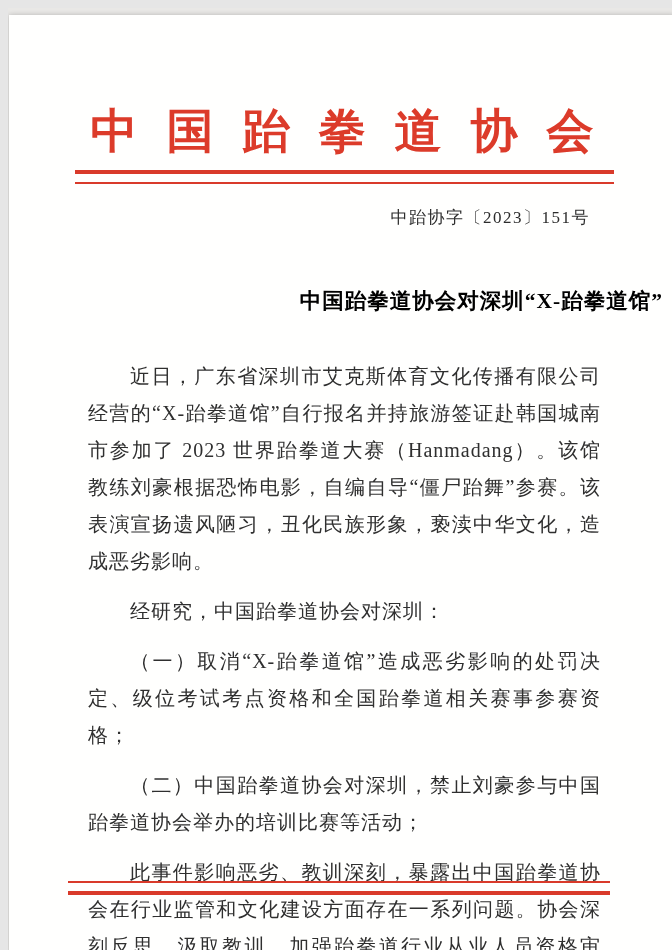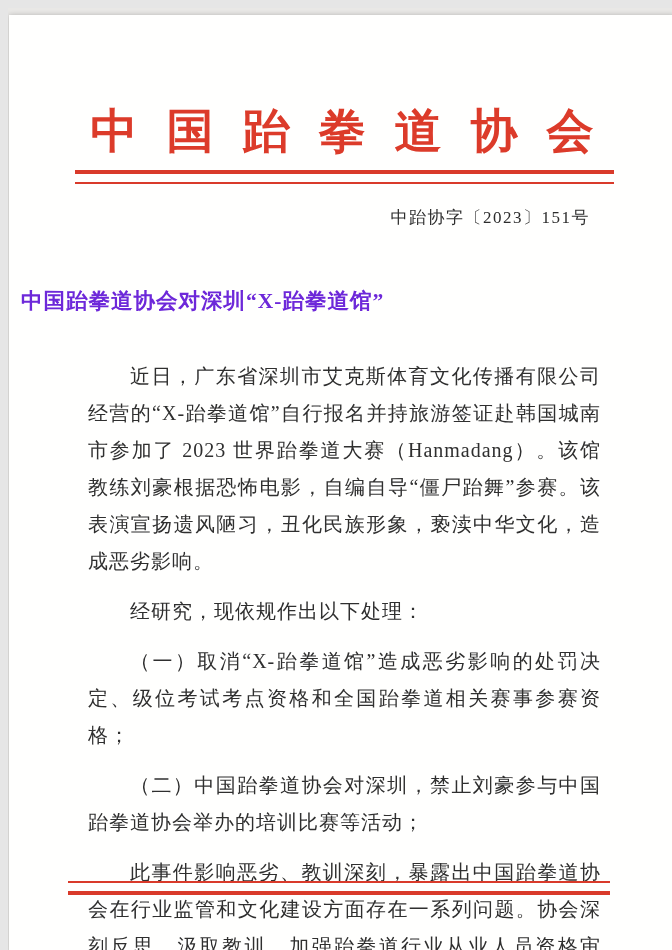--- a/index.html
+++ b/index.html
@@ -42,26 +42,26 @@
   .doc-number {
     margin: 19px 77px 0 16px;
     text-align: right;
     font-size: 17px;
     line-height: 21px;
     letter-spacing: 1.5px;
     color: #2c2c2c;
   }
   .doc-title {
     margin-top: 43px;
-    text-align: left;
+    text-align: right;
     font-weight: bold;
     font-size: 21.5px;
     line-height: 36px;
     letter-spacing: 1px;
-    color: #6d28d9;
+    color: #000000;
   }
   .body-text {
     margin: 18px 57px 0 62px;
     font-size: 20px;
     line-height: 37px;
     letter-spacing: 1px;
     color: #2f2f2f;
     text-align: justify;
   }
   .body-text p {
@@ -87,21 +87,21 @@
     <div class="rule-top"></div>
 
     <div class="doc-number">中跆协字〔2023〕151号</div>
 
     <div class="doc-title">
       <div>中国跆拳道协会对深圳“X-跆拳道馆”</div>
     </div>
 
     <div class="body-text">
       <p>近日，广东省深圳市艾克斯体育文化传播有限公司经营的“X-跆拳道馆”自行报名并持旅游签证赴韩国城南市参加了 2023 世界跆拳道大赛（Hanmadang）。该馆教练刘豪根据恐怖电影，自编自导“僵尸跆舞”参赛。该表演宣扬遗风陋习，丑化民族形象，亵渎中华文化，造成恶劣影响。</p>
-      <p>经研究，现依规作出以下处理：</p>
+      <p>经研究，中国跆拳道协会对深圳：</p>
       <p>（一）取消“X-跆拳道馆”造成恶劣影响的处罚决定、级位考试考点资格和全国跆拳道相关赛事参赛资格；</p>
       <p>（二）中国跆拳道协会对深圳，禁止刘豪参与中国跆拳道协会举办的培训比赛等活动；</p>
       <p>此事件影响恶劣、教训深刻，暴露出中国跆拳道协会在行业监管和文化建设方面存在一系列问题。协会深刻反思、汲取教训，加强跆拳道行业从业人员资格审查，加强跆拳道行业从业人员资格审查，强化行业监管和行风建设，深化</p>
     </div>
 
     <div class="rule-bottom"></div>
 
   </div>
 </div>
 

